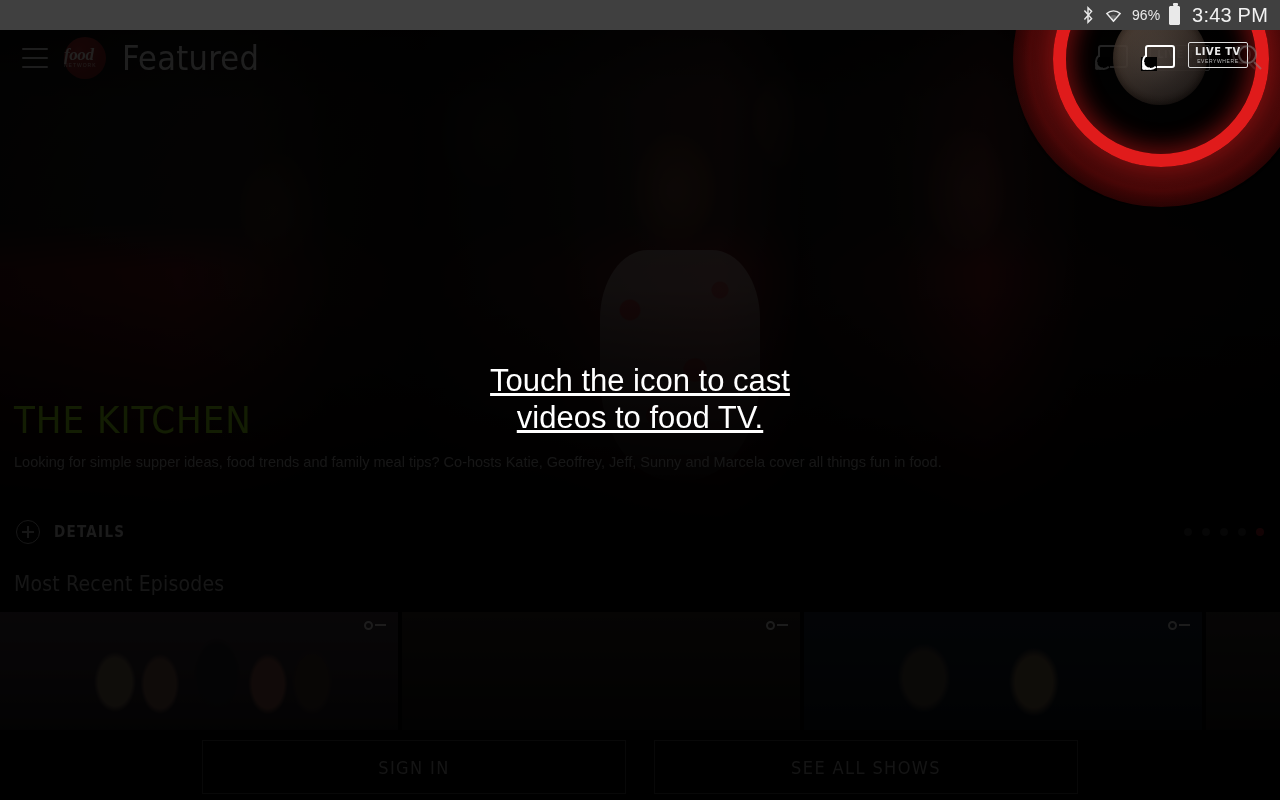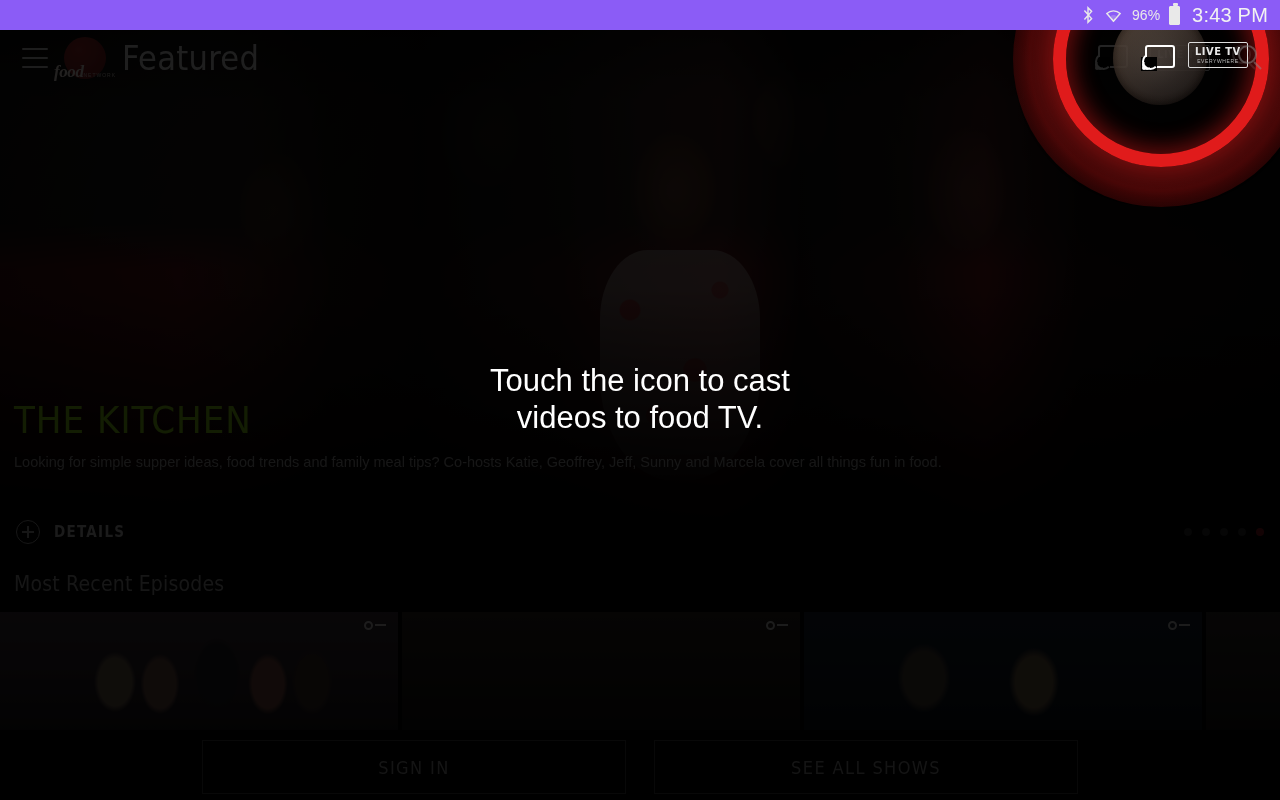--- a/index.html
+++ b/index.html
@@ -75,21 +75,21 @@
     position: absolute; left: 0; top: 30px; width: 1280px; height: 56px;
     display: flex; align-items: center; padding: 0 14px;
   }
   .hamburger { width: 26px; height: 20px; display:flex; flex-direction:column;
     justify-content:space-between; margin-left: 8px; margin-right: 16px; cursor:pointer; }
   .hamburger span { display:block; height:2px; background:#cfcfcf; border-radius:1px; }
 
   #brand-logo {
     width: 42px; height: 42px; border-radius: 50%;
     background: radial-gradient(circle at 35% 30%, #a22b2b, #7d1f20 70%, #611616 100%);
-    display:flex; align-items:flex-end; justify-content:center;
+    display:flex; flex-direction:column; align-items:flex-start; justify-content:center;
     color:#f2e6e0; flex: 0 0 auto;
   }
   #brand-logo .lw { font-family:"Liberation Serif", serif; font-style:italic;
     font-size:17px; line-height:15px; font-weight:700; letter-spacing:-.4px;}
   #brand-logo .lw2 { font-size:5px; letter-spacing:1px; line-height:7px; opacity:.8; }
 
   #page-title {
     margin-left: 16px; color: #d8d8d8; font-size: 34px; font-weight: 400;
     letter-spacing: .3px; font-family:"DejaVu Sans Condensed","Liberation Sans",sans-serif;
   }
@@ -176,21 +176,21 @@
 
   
   #bottom-bar { position:absolute; left:0; top:734px; width:1280px; height:66px; background:#000;
     display:flex; align-items:center; justify-content:center; gap:28px; }
   .bottom-btn { width:424px; height:54px; border:1px solid #3a3a3a; background:transparent;
     color:#8f8f8f; font-size:18px; letter-spacing:1.4px; cursor:pointer;
     font-family:"DejaVu Sans Condensed","Liberation Sans",sans-serif;
     display:flex; align-items:center; justify-content:center; }
 
   
-  #status-bar { position:absolute; left:0; top:0; width:1280px; height:30px; background:#8b5cf6;
+  #status-bar { position:absolute; left:0; top:0; width:1280px; height:30px; background:#404040;
     display:flex; align-items:center; justify-content:flex-end; padding-right:12px; gap:9px; z-index:40; }
   #status-bar .sb-item { display:flex; align-items:center; }
   #bt-icon { width:14px; height:18px; position:relative; }
   #wifi-icon { width:19px; height:16px; }
   #battery-pct { color:#e9e9e9; font-size:14px; }
   #battery-icon { width:11px; height:19px; border:1.5px solid #e9e9e9; border-radius:1px;
     position:relative; background:linear-gradient(to top,#e9e9e9 96%, #e9e9e9 96%); }
   #battery-icon::before { content:""; position:absolute; left:3px; top:-4px; width:5px; height:3px;
     background:#e9e9e9; border-radius:1px; }
   #clock { color:#f2f2f2; font-size:20px; letter-spacing:.2px; margin-left:3px; }
@@ -215,21 +215,21 @@
     border: 13px solid #e01b1b;
     box-shadow: 0 0 26px 10px rgba(224,27,27,0.55), inset 0 0 22px 6px rgba(224,27,27,0.45);
   }
   #cast-ring-glow {
     position:absolute; left:1013px; top:-89px; width:296px; height:296px; border-radius:50%;
     background: radial-gradient(circle, rgba(0,0,0,0) 48%, rgba(200,18,18,0.30) 63%,
       rgba(150,12,12,0.18) 76%, rgba(0,0,0,0) 88%);
   }
   #overlay-message {
     position:absolute; left:0; top:362px; width:1280px; text-align:center;
-    color:#ffffff; font-size:31px; line-height:37px; font-weight:400;
+    color:#ffffff; font-size:31px; line-height:37px; font-weight:400;text-decoration:underline;
   }
   #overlay-message .l2 { display:block; }
 
   
   #cast-icon-highlight { position:absolute; left:1141px; top:45px; z-index:31; }
   #livetv-highlight { position:absolute; left:1188px; top:42px; z-index:31; }
   #search-highlight { position:absolute; left:1238px; top:45px; z-index:31; opacity:.5; }
   #spot-photo {
     position:absolute; left:1113px; top:11px; width:94px; height:94px; border-radius:50%;
     background: linear-gradient(145deg, #554438 0%, #3a2e26 38%, #221a16 70%, #120e0c 100%);

